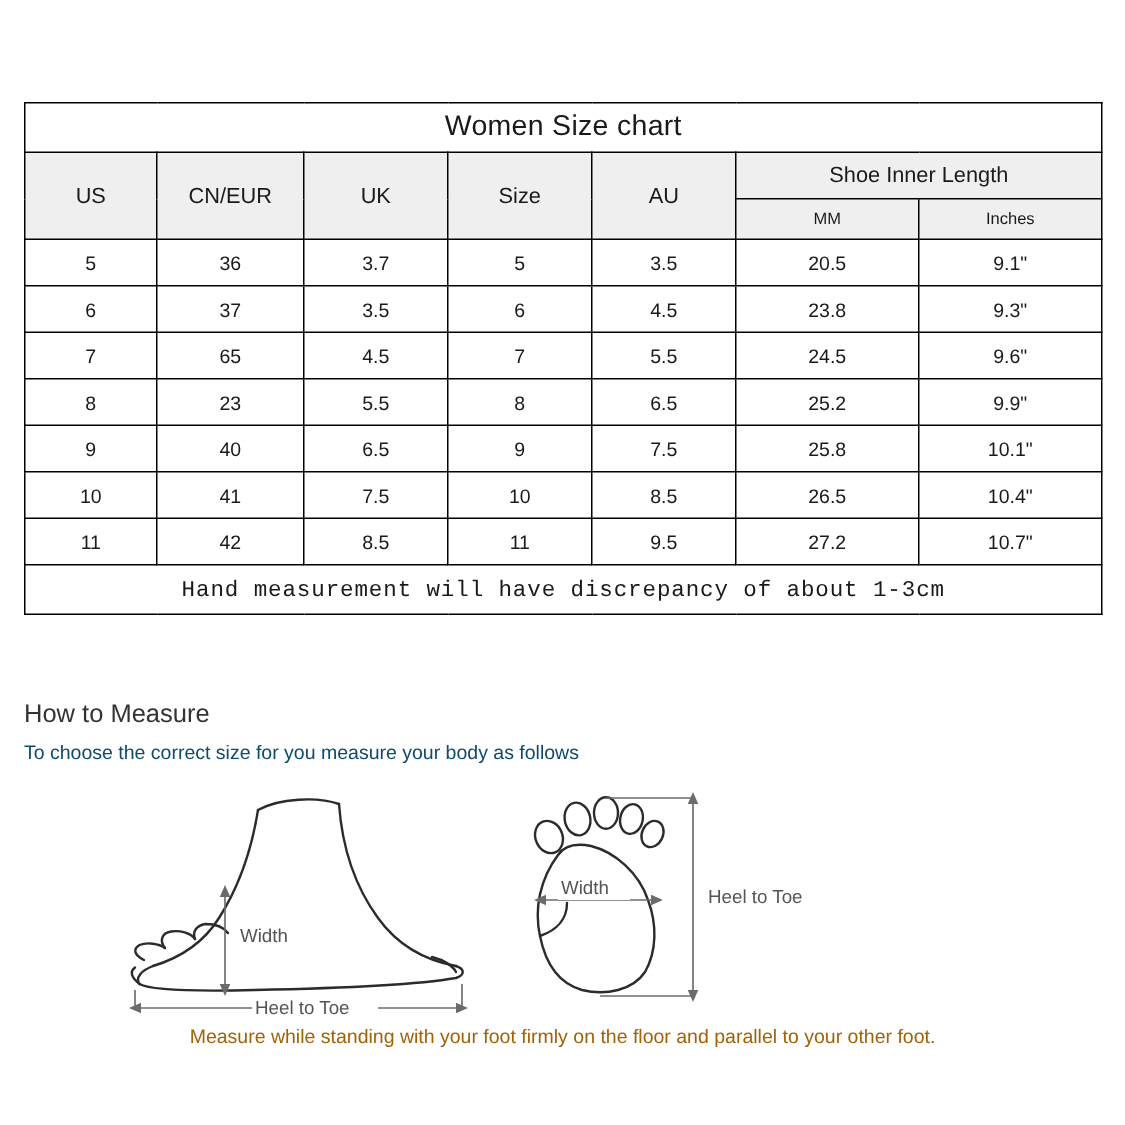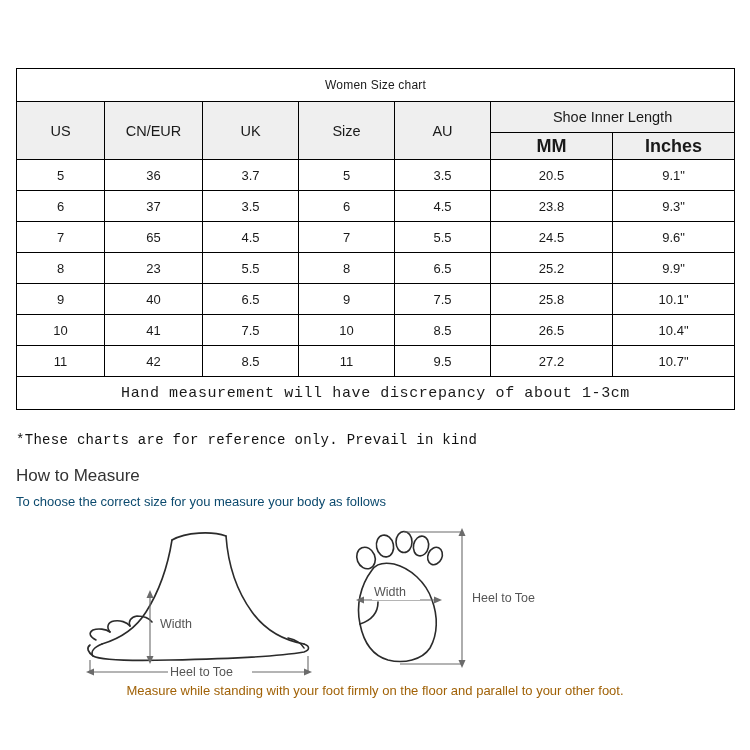--- a/index.html
+++ b/index.html
@@ -36,33 +36,33 @@
   table.size-chart td,
   table.size-chart th {
     border: 1px solid #000;
     text-align: center;
     vertical-align: middle;
     font-weight: normal;
     padding: 0;
   }
   .title-cell {
     height: 32px;
-    font-size: 12px;
+    font-size: 19px;
     font-weight: bold;
     letter-spacing: .2px;
   }
   .hdr {
     background: #efefef;
     font-size: 14.5px;
     font-weight: bold;
     height: 30px;
   }
   .hdr.sub {
-    font-weight: bold;
-    font-size: 18px;
+    font-weight: normal;
+    font-size: 11px;
     height: 26px;
   }
   .data-cell {
     height: 30px;
     font-size: 13px;
   }
   .note-row td {
     height: 32px;
     font-family: "Liberation Mono", monospace;
     font-size: 15px;
@@ -227,21 +227,20 @@
           <td class="data-cell">10.7"</td>
         </tr>
 
         <tr class="note-row">
           <td colspan="7">Hand measurement will have discrepancy of about 1-3cm</td>
         </tr>
       </tbody>
     </table>
   </div>
 
-  <div class="disclaimer">*These charts are for reference only. Prevail in kind</div>
 
   <div class="how-title">How to Measure</div>
   <div class="how-sub">To choose the correct size for you measure your body as follows</div>
 
   <div class="diagram">
     <svg width="630" height="170" viewBox="0 0 630 170" xmlns="http://www.w3.org/2000/svg">
 
       <g fill="none" stroke="#2b2b2b" stroke-width="1.6" stroke-linejoin="round" stroke-linecap="round">
 
         <path d="M112,20 C108,45 100,70 86,92 C76,108 62,118 42,124"></path>

